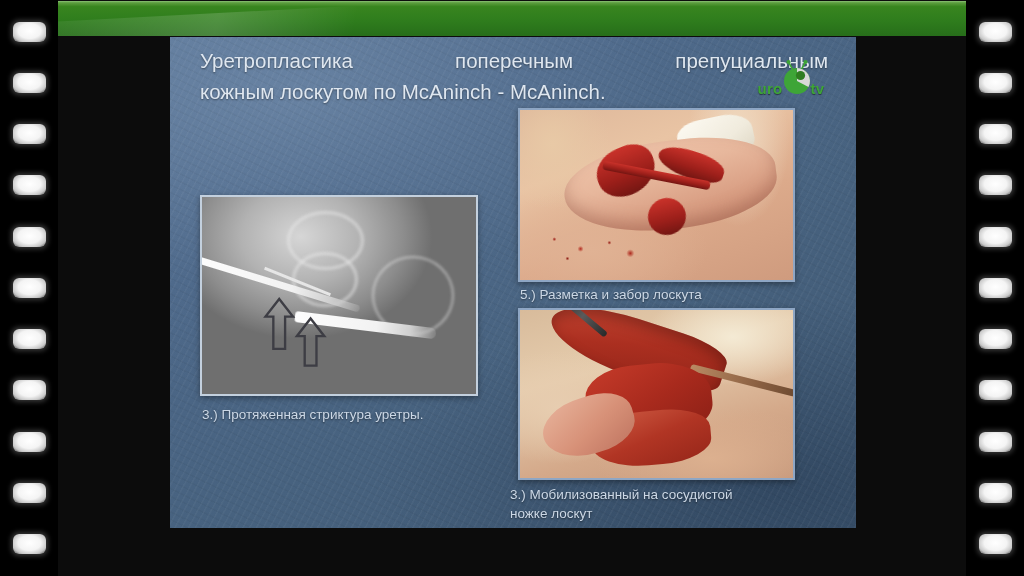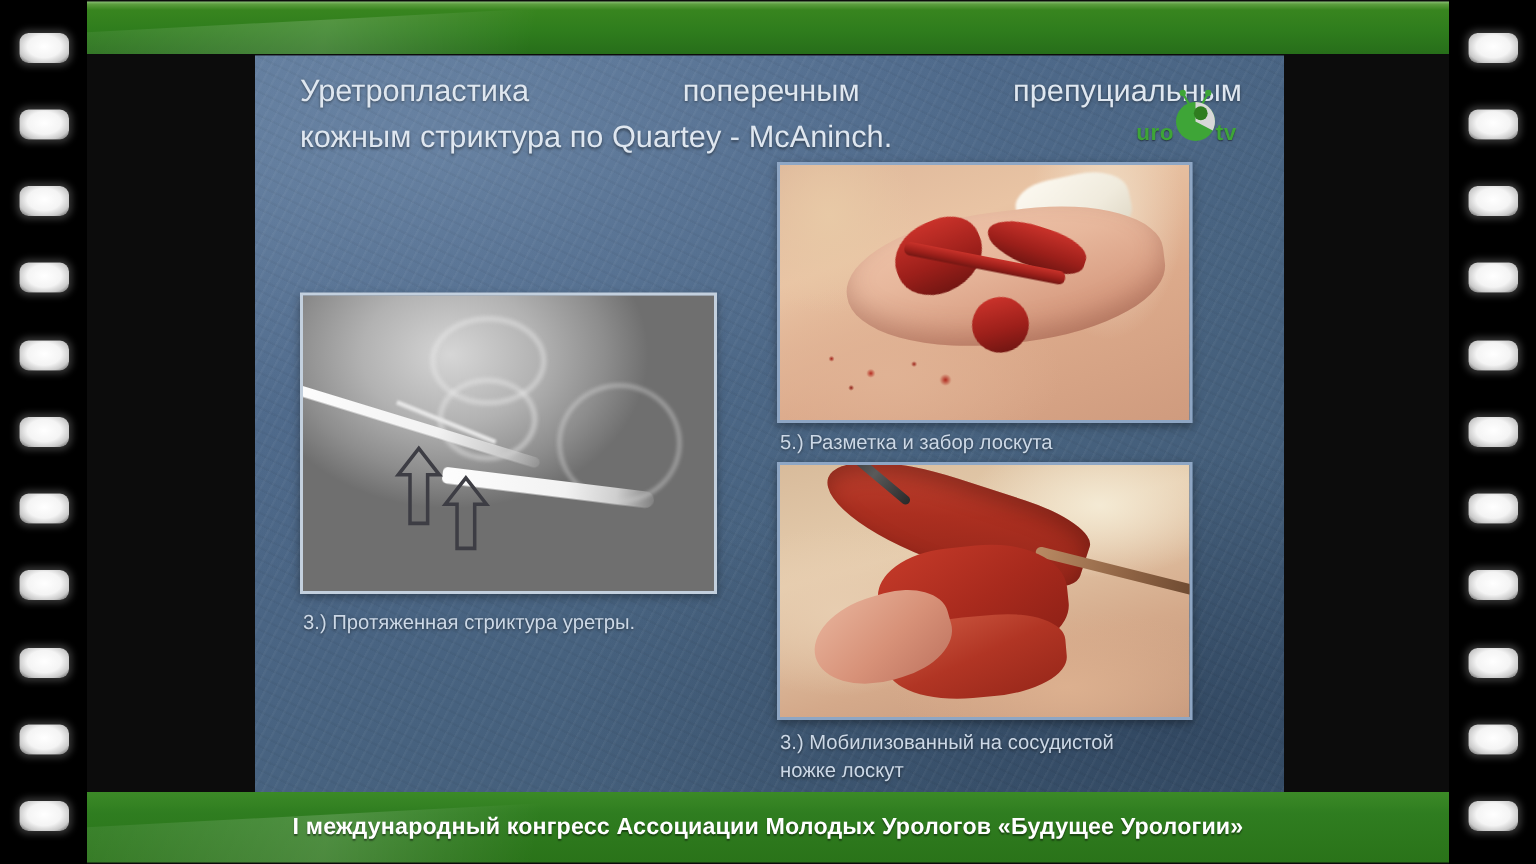--- a/index.html
+++ b/index.html
@@ -329,21 +329,21 @@
   .caption {
     position: absolute;
     color: #ccd8e6;
     font-size: 13.5px;
     line-height: 19px;
     text-shadow: 0 1px 2px rgba(0,0,0,0.5);
     z-index: 5;
   }
   #cap1 { left: 32px;  top: 368px; width: 250px; }
   #cap2 { left: 350px; top: 248px; width: 270px; }
-  #cap3 { left: 350px; top: 448px; width: 260px; }
+  #cap3 { left: 340px; top: 448px; width: 260px; }
 </style>
 </head>
 <body>
 
 <div id="viewer">
 
   <div class="filmstrip left">
     <div class="sprocket"></div>
     <div class="sprocket"></div>
     <div class="sprocket"></div>
@@ -372,21 +372,21 @@
   </div>
 
   <div class="greenbar top">
     <div class="sheen"></div>
   </div>
 
   <div id="slide">
 
     <div class="slide-title">
       <span class="line1">Уретропластика поперечным препуциальным</span>
-      <span class="line2">кожным стриктура по Quartey - McAninch.</span>
+      <span class="line2">кожным лоскутом по McAninch - McAninch.</span>
     </div>
 
     <div id="logo">
       <span class="word">uro</span>
       <span class="mark">
         <svg width="34" height="40" viewBox="0 0 34 40">
           <path d="M9 6 L13 13" stroke="#3ea537" stroke-width="1.6" fill="none" stroke-linecap="round"></path>
           <path d="M25 6 L21 13" stroke="#3ea537" stroke-width="1.6" fill="none" stroke-linecap="round"></path>
           <circle cx="8.5" cy="5" r="2.1" fill="#3ea537"></circle>
           <circle cx="25.5" cy="5" r="2.1" fill="#3ea537"></circle>
@@ -432,18 +432,14 @@
       <div class="clamp"></div>
       <div class="retractor"></div>
       <div class="flap"></div>
       <div class="shaft-lower"></div>
       <div class="glans"></div>
     </div>
 
     <div class="caption" id="cap3">3.) Мобилизованный на сосудистой ножке лоскут</div>
   </div>
 
-  <div class="greenbar bottom">
-    <div class="sheen"></div>
-    <span class="banner-text">I международный конгресс Ассоциации Молодых Урологов «Будущее Урологии»</span>
-  </div>
 
 </div>
 
 </body></html>

